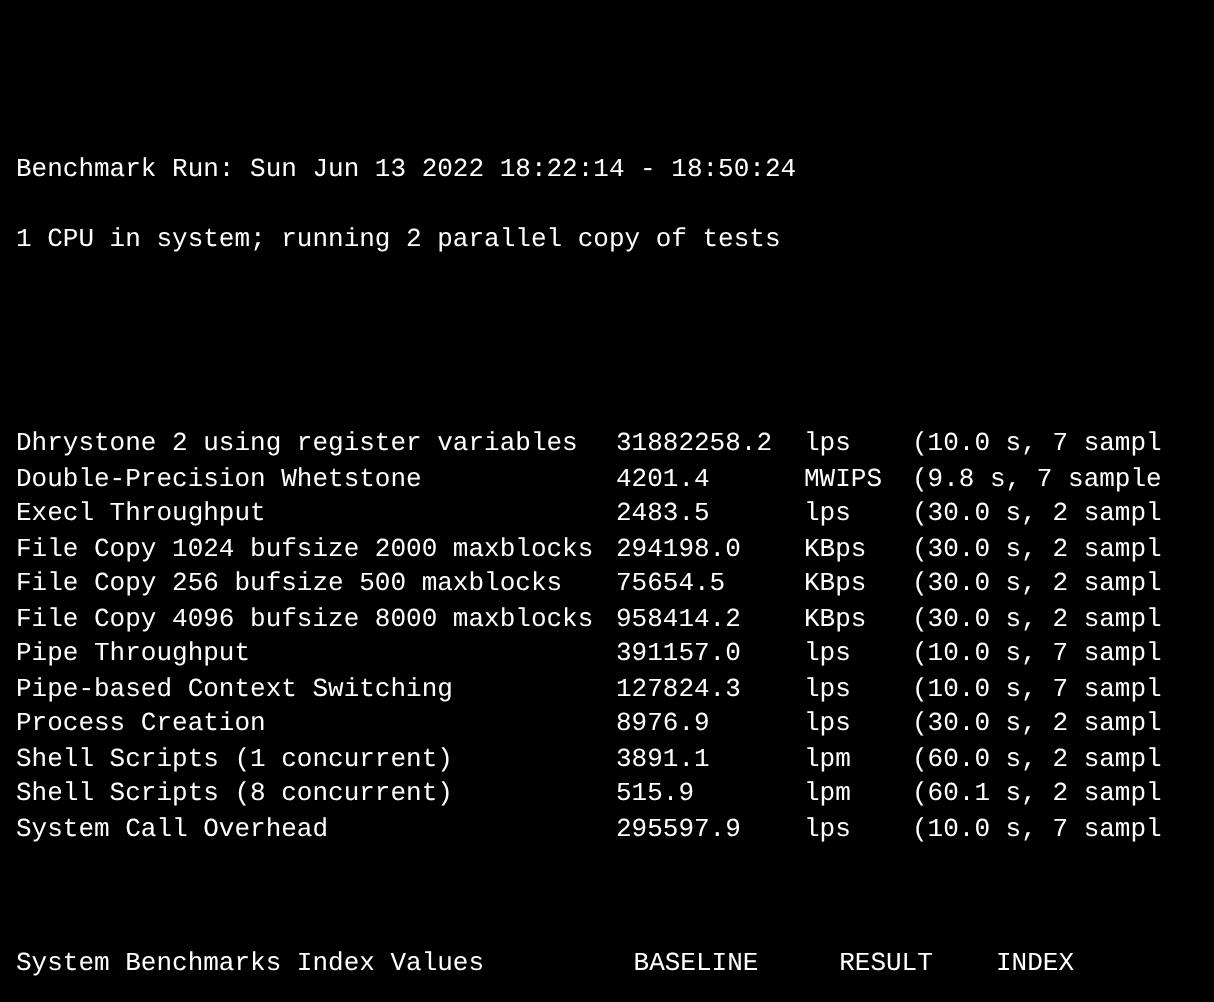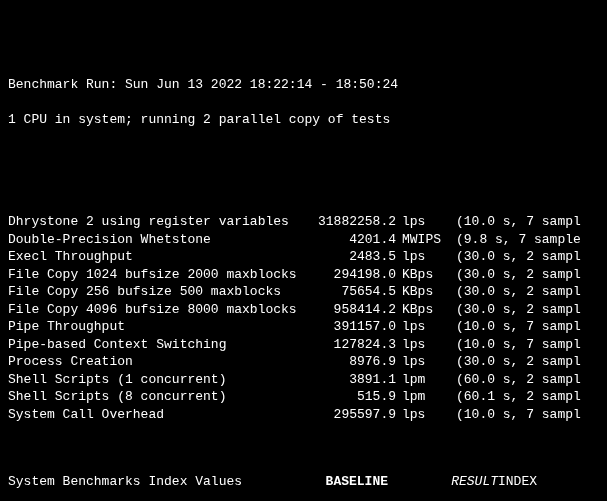--- a/index.html
+++ b/index.html
@@ -9,28 +9,28 @@
       font-family: "Courier New", Courier, monospace;
       font-size: 13px;
       line-height: 1.35;
       padding: 6px 8px;
       width: 607px;
       white-space: pre;
       overflow: hidden;
     }
     .row { display: block; }
     .label { display: inline-block; width: 300px; }
-    .value { display: inline-block; width: 88px; text-align: right; }
+    .value { display: inline-block; width: 88px; text-align: left; }
     .unit  { display: inline-block; width: 48px; padding-left: 6px; }
     .time  { display: inline-block; padding-left: 12px; text-align: right; }
     
     .hdr2  { margin-top: 14px; }
     .col-n { display: inline-block; width: 300px; }
-    .col-a { display: inline-block; width: 80px; text-align: right; font-weight: bold; }
-    .col-b { display: inline-block; width: 110px; text-align: right; font-style: italic; }
+    .col-a { display: inline-block; width: 80px; text-align: center; }
+    .col-b { display: inline-block; width: 110px; text-align: center; }
     .col-c { display: inline-block; width: 72px; }
     .spacer { height: 14px; }
   </style>
 </head>
 <body>
 
 
 
 <div class="row">Benchmark Run: Sun Jun 13 2022 18:22:14 - 18:50:24</div>
 <div class="row">1 CPU in system; running 2 parallel copy of tests</div>

